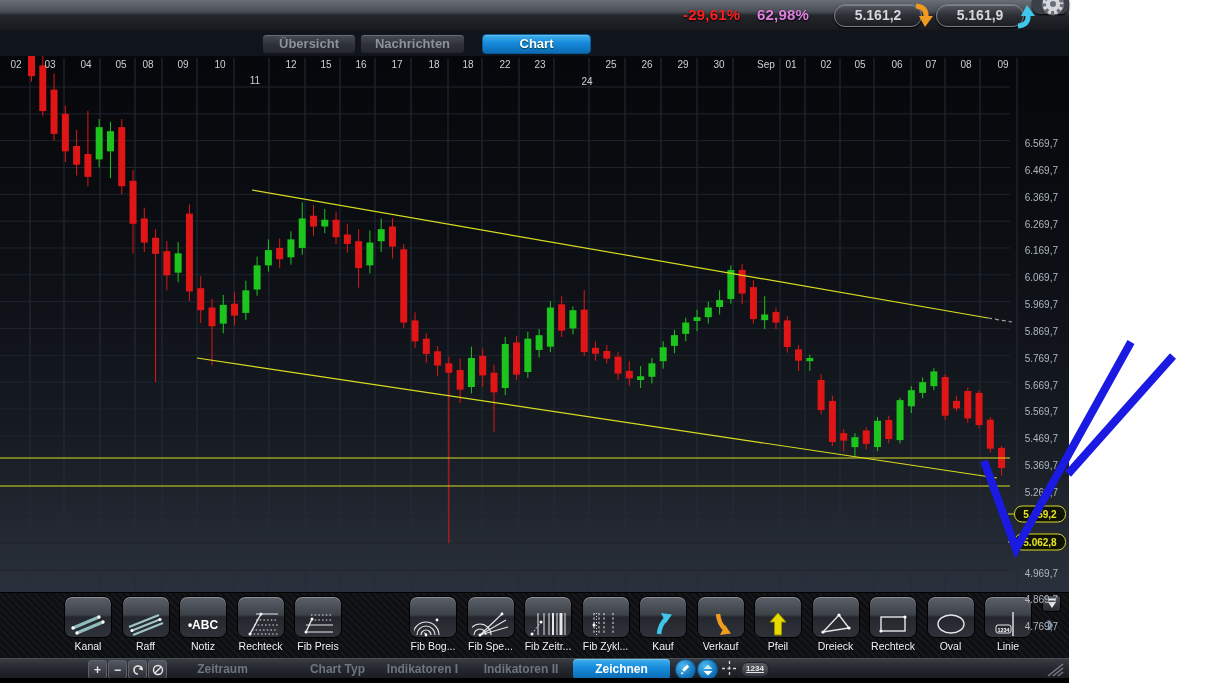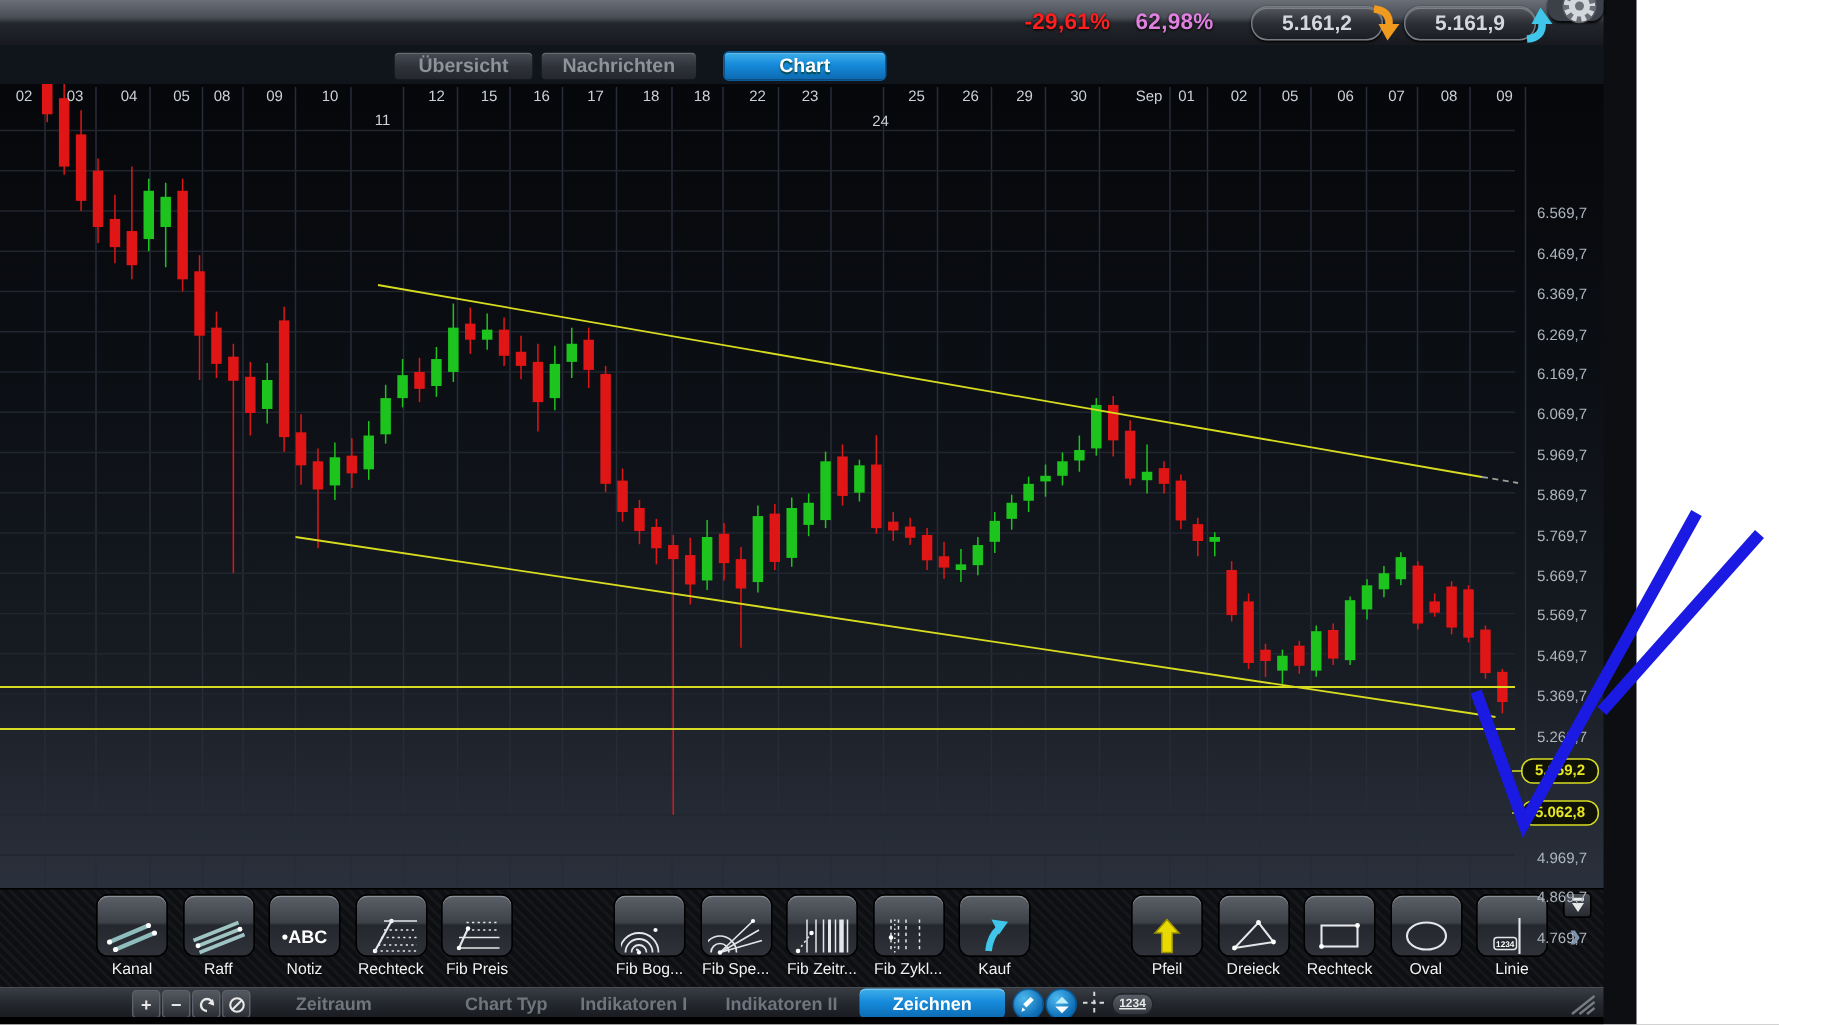--- a/index.html
+++ b/index.html
@@ -1,18 +1,18 @@
 <!DOCTYPE html>
 <html><head>
 <meta charset="utf-8">
 <style>
   html,body{margin:0;padding:0;background:#fff;}
   .page{position:relative;width:1214px;height:683px;background:#fff;overflow:hidden;
         font-family:"Liberation Sans",sans-serif;-webkit-font-smoothing:antialiased;}
-  .app{position:absolute;left:0;top:0;width:1069px;height:683px;background:#0c0e12;padding-left:22px;}
+  .app{position:absolute;left:0;top:0;width:1069px;height:683px;background:#0c0e12;}
 
   
   .hdr{position:absolute;left:0;top:0;width:1069px;height:30px;
        background:linear-gradient(180deg,#6a6e76 0%,#4a4e56 38%,#23262c 52%,#17191e 100%);
        border-bottom:1px solid #06070a;}
   .pct{position:absolute;top:6px;font-size:15px;font-weight:bold;letter-spacing:.2px;}
   .pct.neg{left:683px;color:#ff1f1f;text-shadow:0 1px 2px #000;}
   .pct.pos{left:757px;color:#e081e0;text-shadow:0 1px 2px #000;}
   .pill{position:absolute;top:4px;width:86px;height:21px;border-radius:11px;
         background:linear-gradient(180deg,#55585f 0%,#2c2f35 50%,#1b1d22 100%);
@@ -559,20 +559,29 @@
         </div>
         <div class="tool" style="left: 634.5px;">
           <div class="tile">
             <svg width="38" height="26" viewBox="0 0 38 26">
               <path d="M15,23 Q16,13 22,8" stroke="#3fc6ea" stroke-width="4.5" fill="none"></path>
               <polygon points="17,2 28,3.5 22,12" fill="#3fc6ea"></polygon>
             </svg>
           </div>
           <div class="lbl">Kauf</div>
         </div>
+        <div class="tool" style="left: 692px;">
+          <div class="tile">
+            <svg width="38" height="26" viewBox="0 0 38 26">
+              <path d="M16,3 Q17,13 23,18" stroke="#f09a1e" stroke-width="4.5" fill="none"></path>
+              <polygon points="18,24 29,22.5 23,14" fill="#f09a1e"></polygon>
+            </svg>
+          </div>
+          <div class="lbl">Verkauf</div>
+        </div>
         <div class="tool" style="left: 749.5px;">
           <div class="tile">
             <svg width="38" height="26" viewBox="0 0 38 26">
               <polygon points="19,2 27,11 22.5,11 22.5,24 15.5,24 15.5,11 11,11" fill="#e8da00" stroke="#9a9000"></polygon>
             </svg>
           </div>
           <div class="lbl">Pfeil</div>
         </div>
         <div class="tool" style="left: 807px;">
           <div class="tile">

